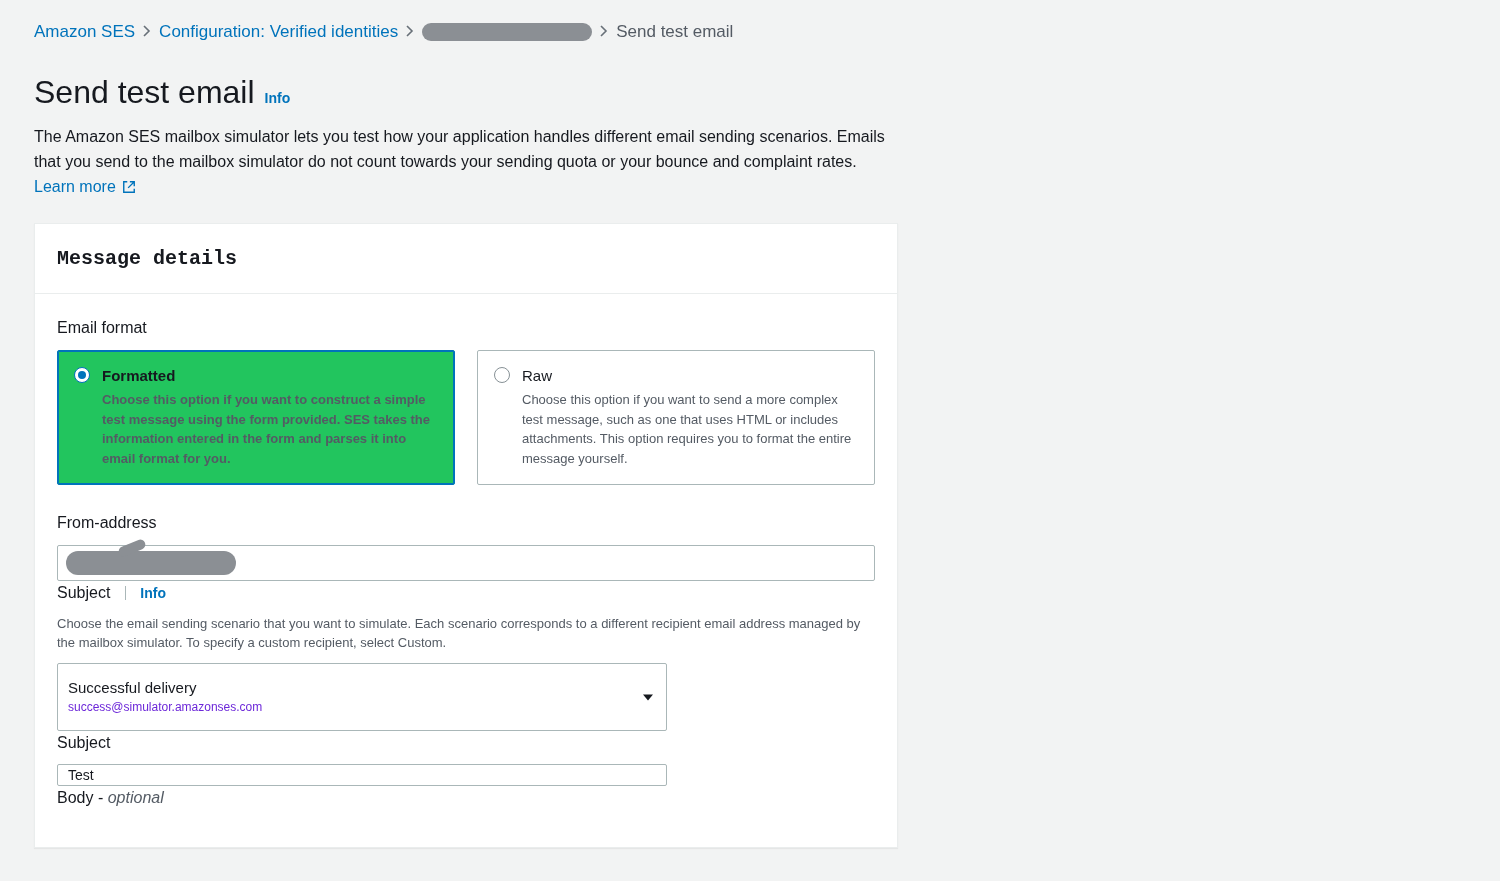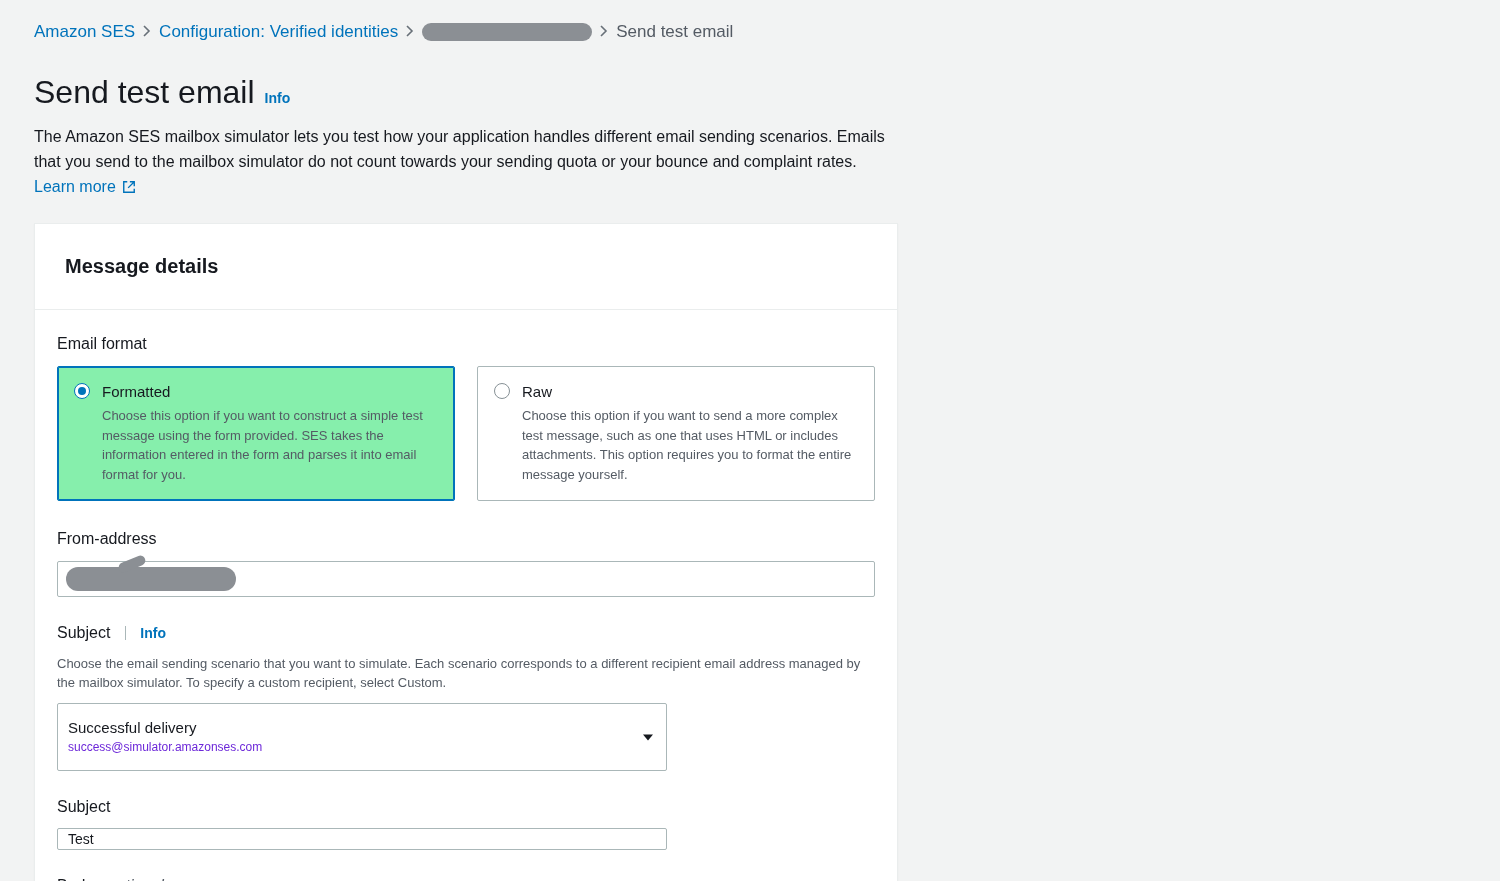--- a/index.html
+++ b/index.html
@@ -24,53 +24,53 @@
   
   .page-title-row { display: flex; align-items: baseline; gap: 10px; margin-top: 14px; }
   h1 { font-size: 32px; font-weight: 400; margin: 0; color: #16191f; }
   .info-link { color: #0073bb; font-size: 14px; font-weight: 700; text-decoration: none; }
   .page-desc { margin: 10px 0 22px; font-size: 16px; color: #16191f; max-width: 860px; line-height: 1.55;}
   .page-desc a { color: #0073bb; text-decoration: none; }
   .ext-icon { display:inline-block; vertical-align: -2px; margin-left: 2px;}
   
   .panel { width: 864px; background: #fff; border: 1px solid #eaeded; box-shadow: 0 1px 1px rgba(0,0,0,0.05); }
   .panel-header { padding: 20px 22px; border-bottom: 1px solid #eaeded; background:#fafafa00;}
-  .panel-header h2 { margin:8px; font-size:20px; font-weight:700; color:#16191f; }
+  .panel-header h2 { margin:0; font-size:20px; font-weight:700; color:#16191f;font-family:Liberation Mono, monospace; }
   .panel-body { padding: 22px 22px 28px; }
   .field-label { font-size: 16px; color:#16191f; margin-bottom: 10px; }
   .field-label .optional { font-style: italic; color:#545b64; font-weight:400;}
   .field-label .divider { display:inline-block; width:1px; height:14px; background:#aab7b8; margin:0 10px; vertical-align:-2px;}
   .field-desc { font-size:13px; color:#545b64; margin: 2px 0 10px; max-width: 820px; line-height:1.5;}
   
   .tile-row { display:flex; gap:22px; margin-bottom: 26px; }
   .tile {
     flex:1; border:1px solid #aab7b8; border-radius:2px; padding:14px 16px 16px; background:#fff;
     display:flex; gap:12px; cursor:pointer;
   }
-  .tile.selected { border-color:#0073bb; background:#86efac; box-shadow: 0 0 0 1px #0073bb inset; }
+  .tile.selected { border-color:#0073bb; background:#22c55e; box-shadow: 0 0 0 1px #0073bb inset; font-weight: bold; }
   .radio-dot {
     flex:0 0 16px; width:16px; height:16px; border-radius:50%;
     border:1px solid #879196; margin-top:2px; background:#fff; position:relative;
   }
   .tile.selected .radio-dot { border-color:#0073bb; }
   .tile.selected .radio-dot::after {
     content:""; position:absolute; inset:3px; background:#0073bb; border-radius:50%;
   }
   .tile-title { font-size:15px; color:#16191f; margin-bottom:4px; }
   .tile-desc { font-size:13px; color:#545b64; line-height:1.5; }
   
   .text-input, .textarea, .select-box {
     width:100%; border:1px solid #aab7b8; border-radius:2px; padding:6px 10px;
     font-size:14px; color:#16191f; background:#fff; font-family:inherit;
   }
   .text-input { height:22px; }
   .from-box { border:1px solid #aab7b8; border-radius:2px; background:#fff; padding:4px 8px; height:36px; display:flex; align-items:center; }
   .from-redact { width:170px; height:24px; border-radius:14px; background:#8b8f94; position:relative; }
   .from-redact::before { content:""; position:absolute; top:-8px; left:52px; width:28px; height:10px; background:#8b8f94; border-radius:6px; transform:rotate(-22deg);}
-  .section { margin-bottom: 24px; }
+  .section { }
   
   .select-wrap { position:relative; width: 610px; max-width:100%; }
   .select-box { height:68px; display:flex; flex-direction:column; justify-content:center; padding:6px 36px 6px 10px; cursor:pointer; }
   .select-main { font-size:15px; color:#16191f; }
   .select-sub { font-size:12px; color:#6d28d9; }
   .caret {
     position:absolute; right:14px; top:50%; transform:translateY(-40%);
     width:0; height:0; border-left:5px solid transparent; border-right:5px solid transparent; border-top:6px solid #16191f;
   }
   .subject-input, .body-textarea { width:610px; max-width:100%; }

